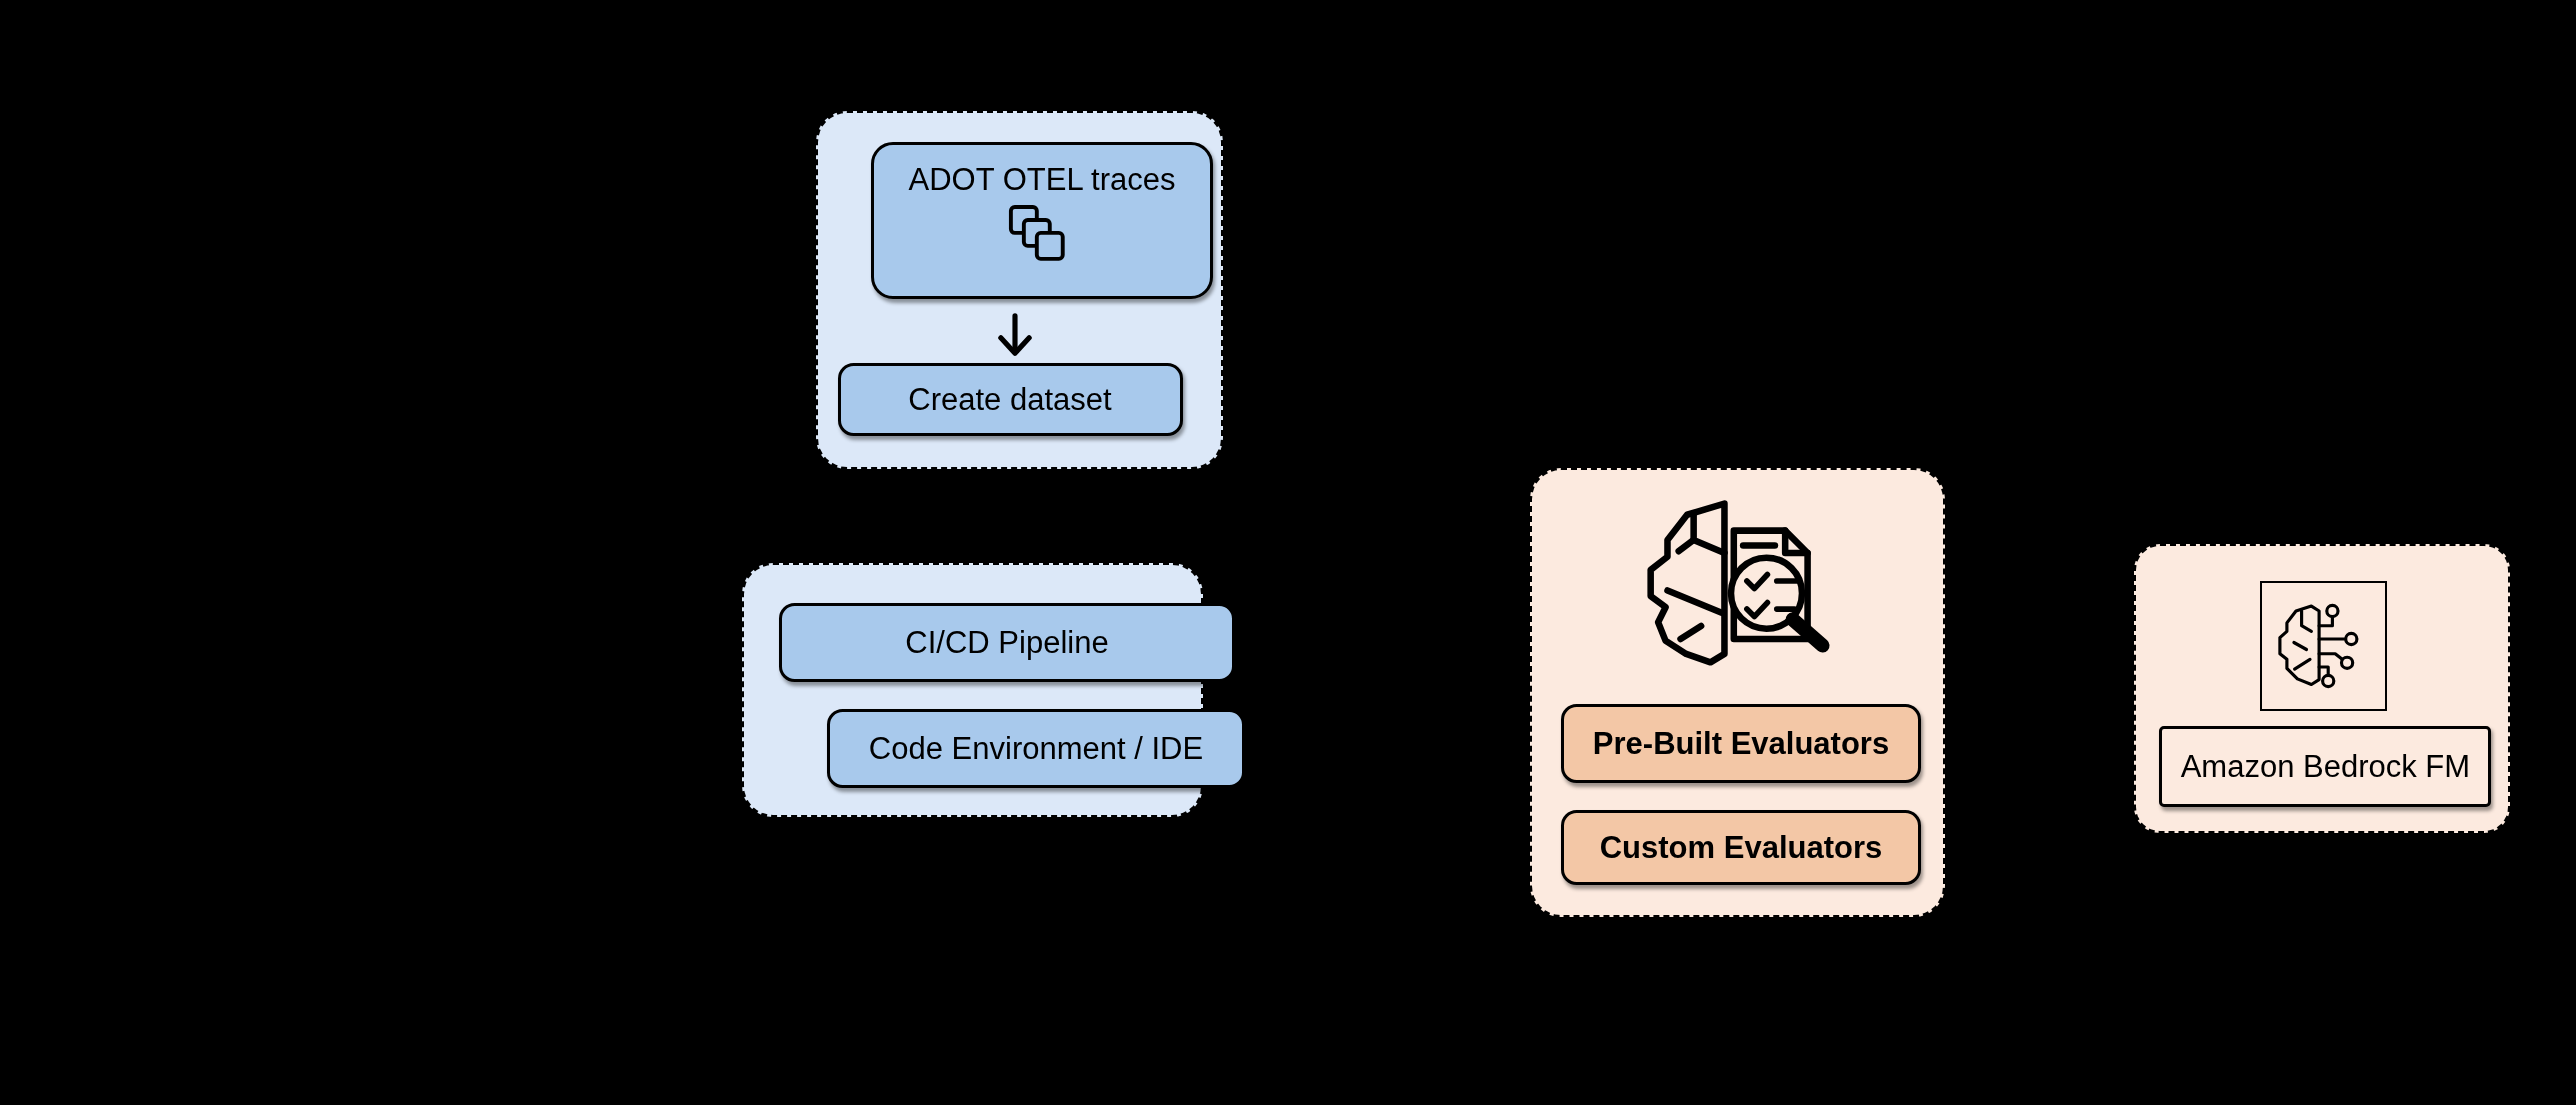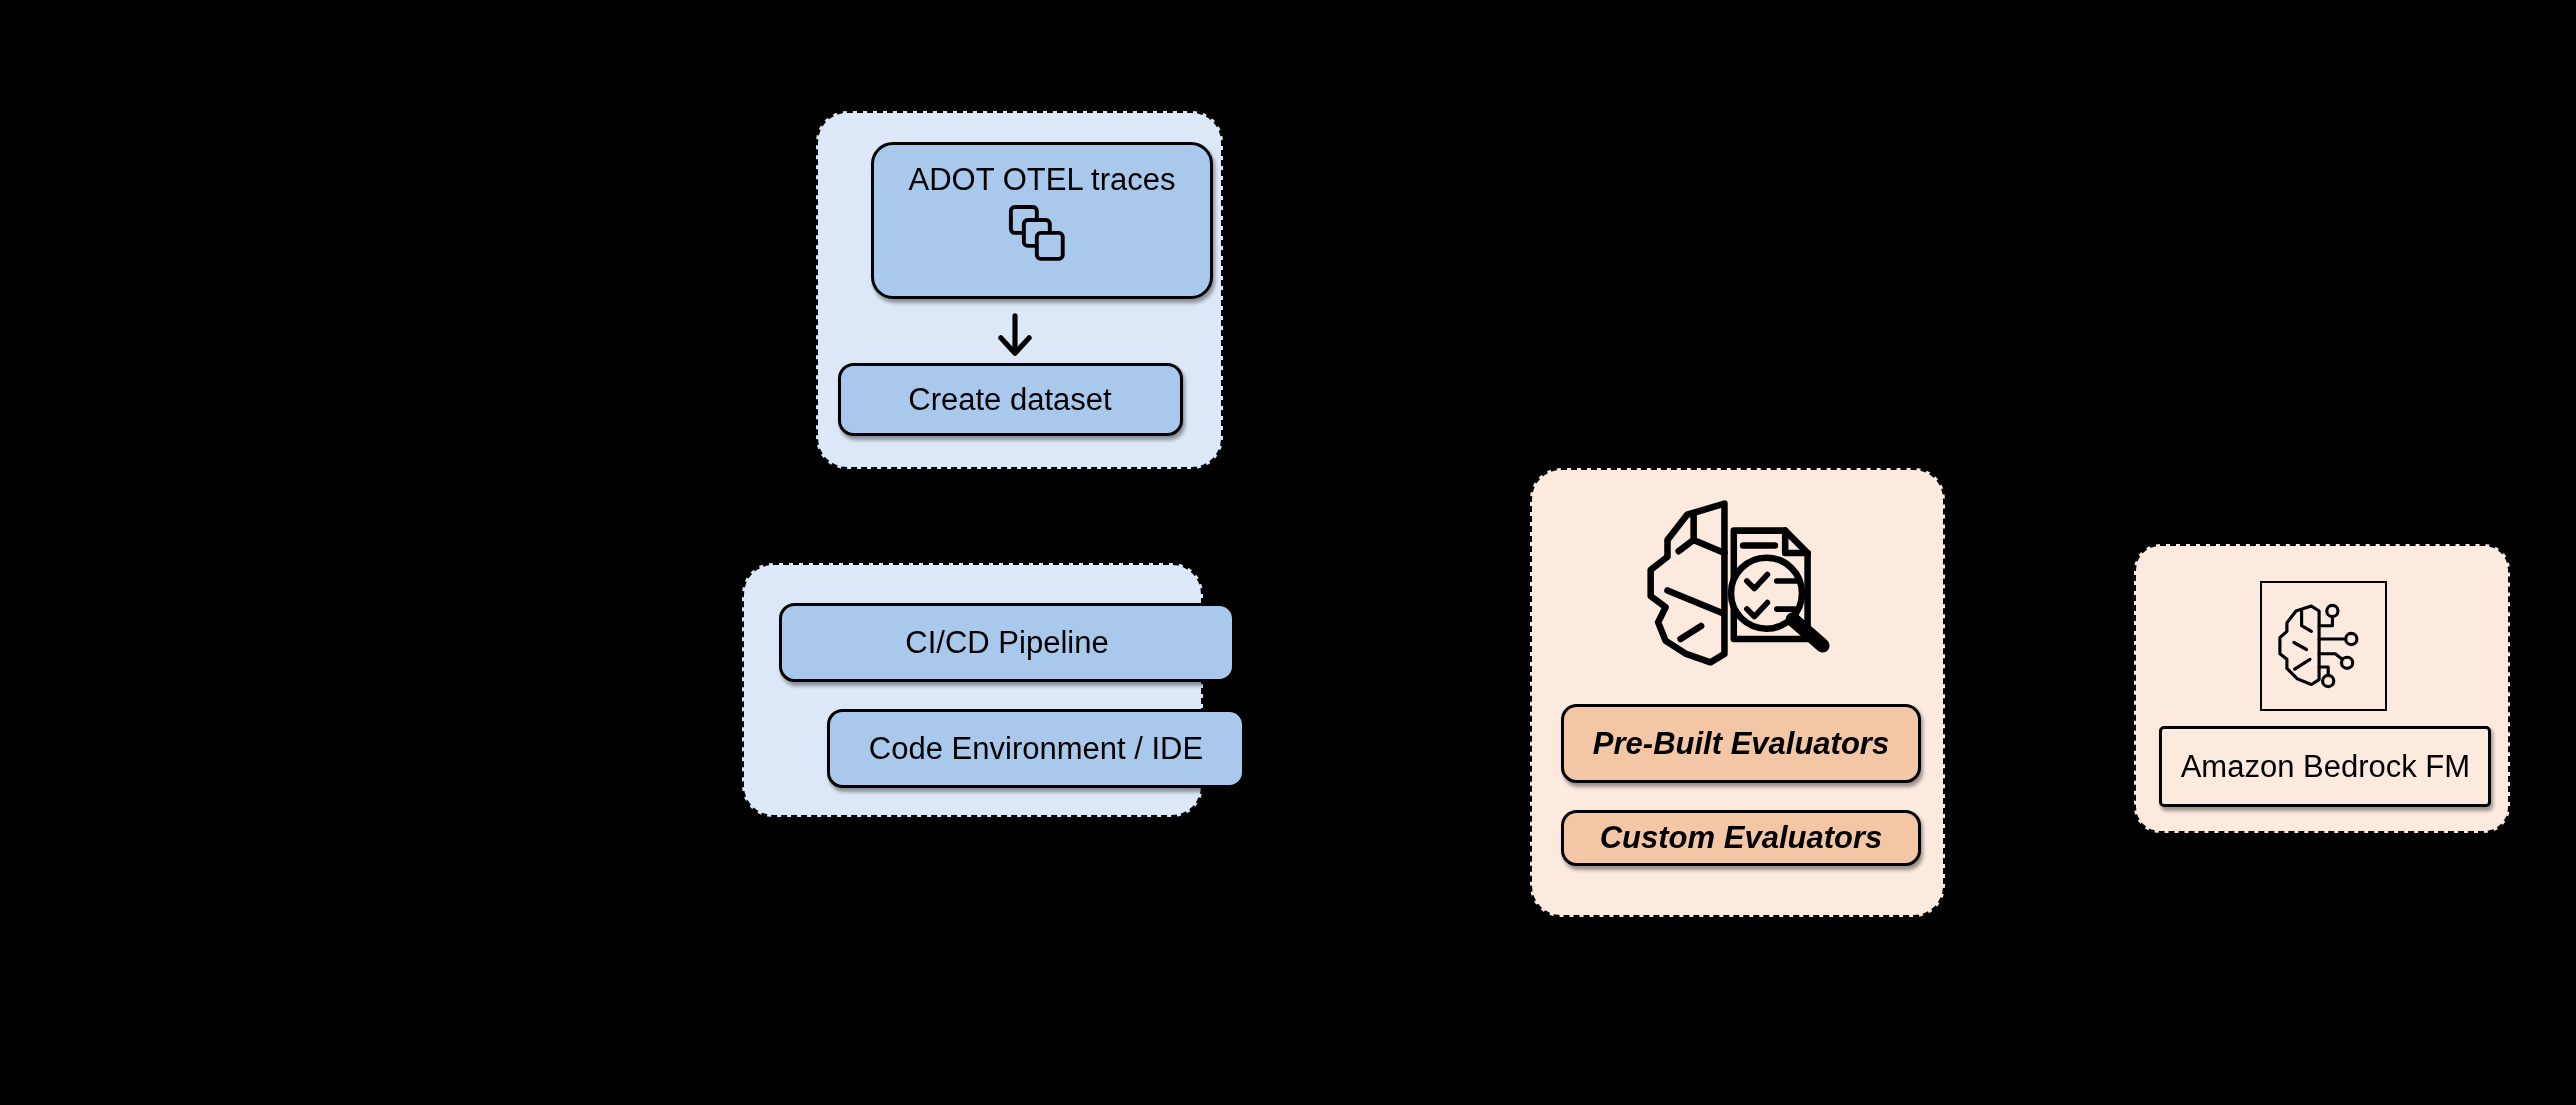--- a/index.html
+++ b/index.html
@@ -89,21 +89,21 @@
 
 <div class="group blue" style="left:742px;top:563px;width:461px;height:254px;">
   <div class="node blue-fill r-md" style="left:35px;top:38px;width:456px;height:79px;">
     <span>CI/CD Pipeline</span>
   </div>
   <div class="node blue-fill r-md" style="left:35px;top:144px;width:418px;height:79px;margin-left:48px;">
     <span>Code Environment / IDE</span>
   </div>
 </div>
 
-<div class="group orange" style="left:1530px;top:468px;width:415px;height:449px;font-style:italic;">
+<div class="group orange" style="left:1530px;top:468px;width:415px;height:449px;">
   <div class="icon-wrap" style="position:absolute;left:0;top:27px;width:100%;">
     <svg width="202" height="170" viewBox="0 0 215 182">
       <g stroke="#000" stroke-width="7" fill="none" stroke-linejoin="round" stroke-linecap="round">
 
         <path d="M93 7 L53 19 L32 46 L32 64 L14 78 L14 106 L30 118 L22 134 L30 154 L52 168 L78 177 L93 168 Z"></path>
         <path d="M60 19 V46 L93 60"></path>
         <path d="M60 46 L44 58"></path>
         <path d="M32 100 L90 124"></path>
         <path d="M46 152 L68 138"></path>
 
@@ -118,21 +118,21 @@
         <path d="M149 90 h24"></path>
         <path d="M117 120 l8 8 l14 -15"></path>
         <path d="M149 120 h19"></path>
       </g>
       <path d="M166 131 L198 159" stroke="#000" stroke-width="15" stroke-linecap="round" fill="none"></path>
     </svg>
   </div>
   <div class="node orange-fill r-md bold-label" style="left:29px;top:234px;width:360px;height:79px;">
     <span>Pre-Built Evaluators</span>
   </div>
-  <div class="node orange-fill r-md bold-label" style="left:29px;top:340px;width:360px;height:56px;">
+  <div class="node orange-fill r-md bold-label" style="left:29px;top:340px;width:360px;height:75px;">
     <span>Custom Evaluators</span>
   </div>
 </div>
 
 <div class="group orange" style="left:2134px;top:544px;width:376px;height:289px;border-radius:26px;">
   <div class="icon-frame" style="left:124px;top:35px;width:127px;height:130px;">
     <span>
       <svg width="98" height="98" viewBox="0 0 140 130">
         <g stroke="#000" stroke-width="4.5" fill="none" stroke-linejoin="round" stroke-linecap="round">
 

